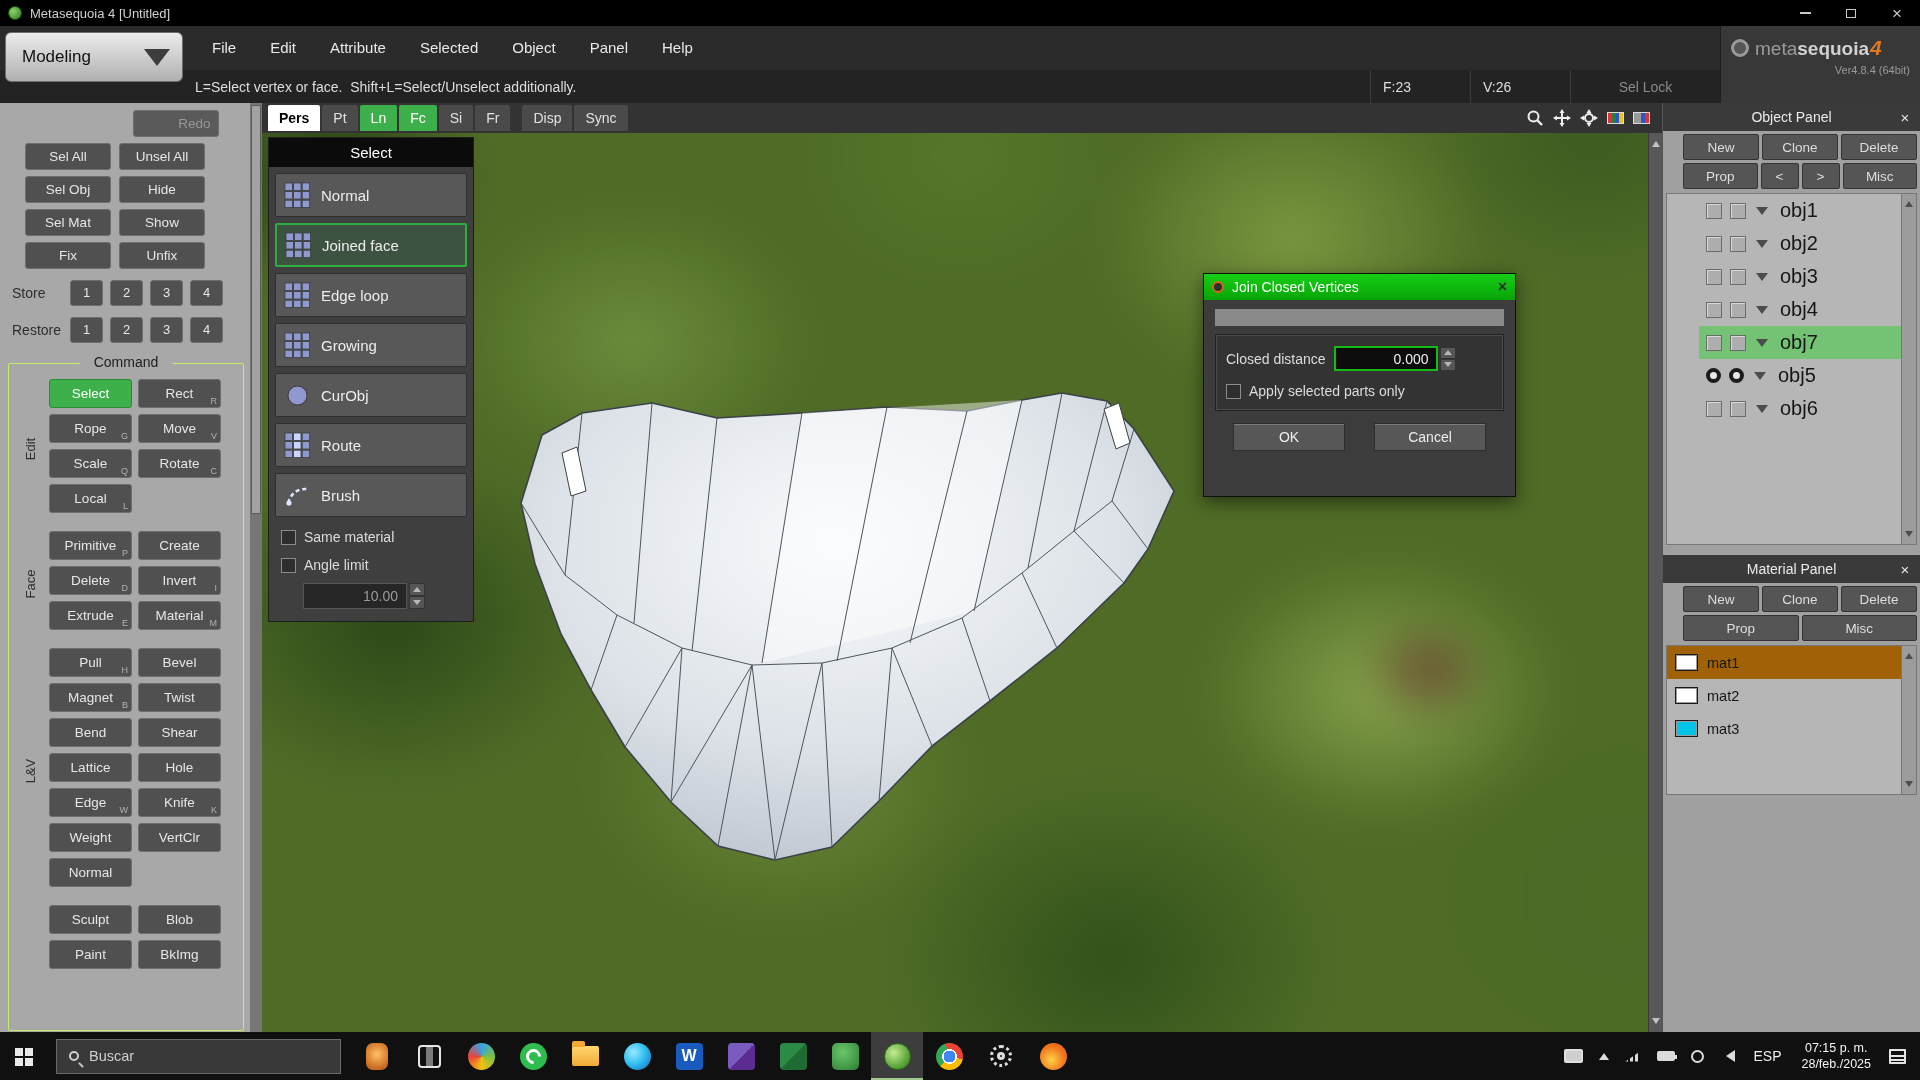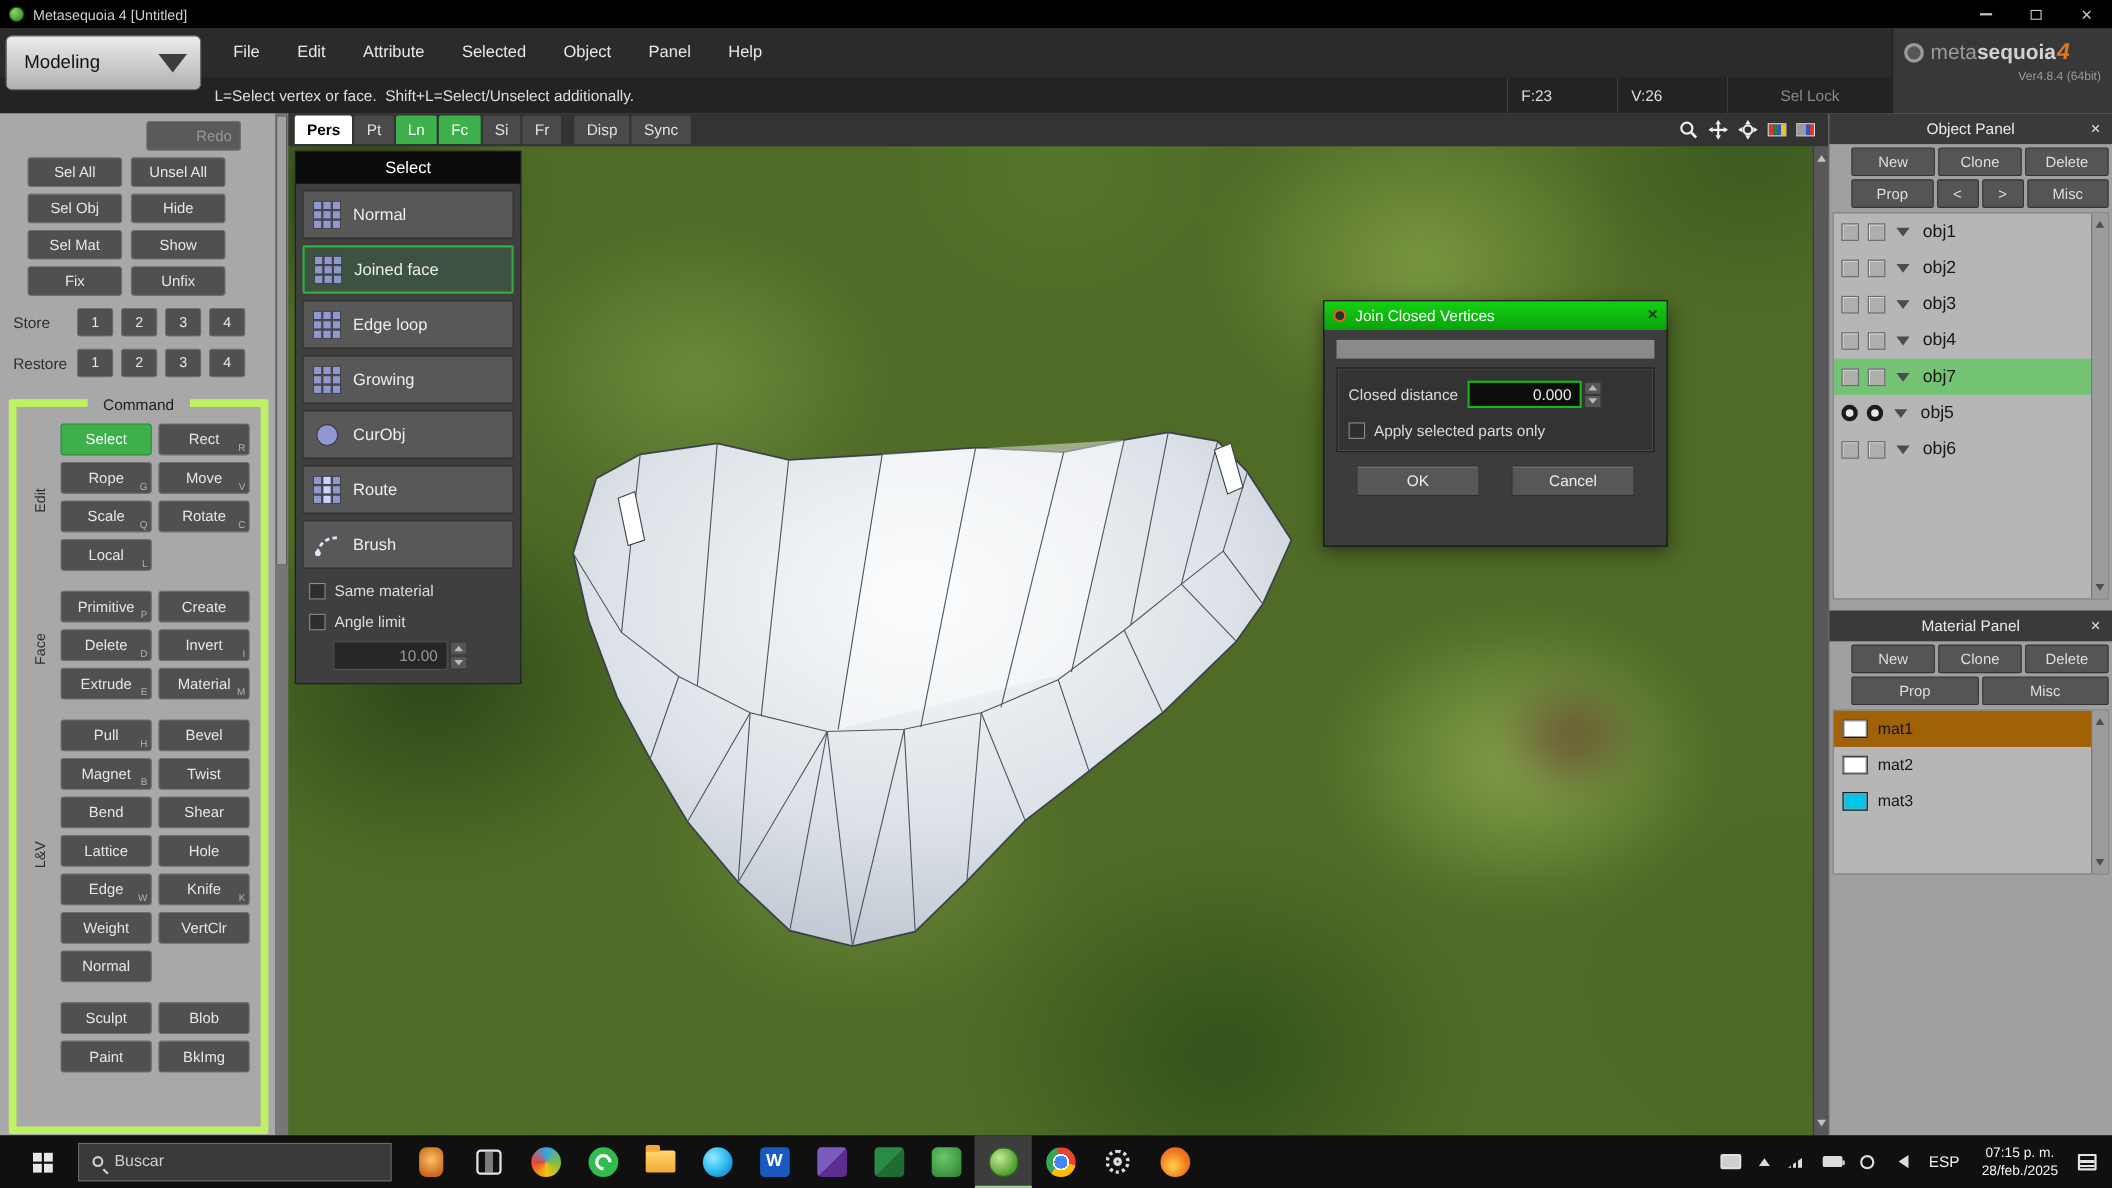--- a/index.html
+++ b/index.html
@@ -53,21 +53,21 @@
     color:#e6e6e6;font-size:13.5px;display:flex;align-items:center;justify-content:center;cursor:default;}
   .tb-btn.disabled{color:#979797;background:#5a5a5a;padding-left:37px;}
   .redo-row .tb-btn{margin-left:133px;}
   .btn-row{display:flex;gap:8px;margin:6px 0 0 25px;}
   .slot-row{display:flex;align-items:center;margin:10px 0 0 12px;height:27px;}
   .slot-row:first-of-type{margin-top:12px;}
   .slot-label{width:58px;color:#2e2e2e;font-size:14px;}
   .slots{display:flex;gap:7px;}
   .slot-btn{width:33px;height:26px;background:#505050;border:1px solid #6e6e6e;border-radius:3px;
     color:#e6e6e6;font-size:13px;display:flex;align-items:center;justify-content:center;}
-  .command-box{position:relative;margin:20px 6px 0 8px;border:7px solid #bef264;border-radius:2px;
+  .command-box{position:relative;margin:20px 6px 0 8px;border:1px solid #bef264;border-radius:2px;
     padding:12px 2px 8px 2px;height:668px;}
   .command-title{position:absolute;top:-10px;left:50%;transform:translateX(-50%);
     background:#a8a8a8;padding:0 14px;font-size:14px;color:#1e1e1e;}
   .cmd-group{position:relative;padding:3px 0;}
   .cmd-group + .cmd-group{margin-top:6px;}
   .cmd-group-label{position:absolute;left:-1px;top:50%;transform:translateY(-50%) rotate(-90deg);
     font-size:13px;color:#2e2e2e;width:40px;text-align:center;}
   .cmd-rows .btn-row{margin:0 0 6px 38px;gap:6px;}
   .cmd-btn{position:relative;width:83px;height:29px;background:#505050;border:1px solid #6e6e6e;
     border-radius:3px;color:#e6e6e6;font-size:13.5px;display:flex;align-items:center;justify-content:center;}
@@ -167,41 +167,41 @@
   .px{position:absolute;right:4px;top:0;width:22px;height:100%;display:flex;align-items:center;
     justify-content:center;color:#e6e6e6;font-size:15px;}
   .px::before{content:"×";}
   .panel-btns,.panel-btns2{display:flex;gap:3px;padding:3px 3px 0 20px;}
   .pn-btn{flex:1;height:26px;background:#555;border:1px solid #333;border-radius:2px;color:#dedede;
     font-size:13.5px;display:flex;align-items:center;justify-content:center;}
   .panel-btns2 .pn-btn:nth-child(2),.panel-btns2 .pn-btn:nth-child(3){flex:0 0 38px;}
   .material-panel .panel-btns2 .pn-btn{flex:1;}
   .obj-list{position:relative;margin:4px 3px 0 3px;background:#b6b6b6;border:1px solid #777;height:352px;
     padding-right:15px;overflow:hidden;}
-  .obj-row{height:33px;display:flex;align-items:center;gap:8px;padding-left:7px;color:#161616;font-size:16px;}
+  .obj-row{height:33px;display:flex;align-items:center;gap:8px;padding-left:7px;color:#161616;font-size:20px;margin-left:32px;}
   .obj-row.selected{background:#74c274;}
   .obj-chk{width:16px;height:16px;background:#aeaeae;border:1px solid #6b6b6b;
     box-shadow:inset 1px 1px 0 #d9d9d9;}
   .eye-icon{width:15px;height:15px;border-radius:50%;border:4px solid #1c1c1c;background:#e8e8e8;}
   .obj-chevron{width:0;height:0;border-left:6px solid transparent;border-right:6px solid transparent;
     border-top:8px solid #4c4c4c;margin:0 2px;}
   .obj-name{margin-left:2px;}
   .list-scroll{position:absolute;right:0;top:0;bottom:0;width:15px;background:#9c9c9c;border-left:1px solid #777;}
   .ls-up{position:absolute;top:3px;left:3px;border:4px solid transparent;border-bottom:6px solid #4e4e4e;}
   .ls-down{position:absolute;bottom:3px;left:3px;border:4px solid transparent;border-top:6px solid #4e4e4e;}
   .panel-gap{height:10px;}
   .mat-list{position:relative;margin:4px 3px 0 3px;background:#b6b6b6;border:1px solid #777;height:150px;
     padding-right:15px;overflow:hidden;}
   .mat-row{height:33px;display:flex;align-items:center;gap:9px;padding-left:8px;color:#161616;font-size:14.5px;}
   .mat-row.selected{background:#a16207;}
   .swatch{width:23px;height:17px;border:1px solid #1a1a1a;box-shadow:inset 0 0 0 1px #9a9a9a;}
 
   
   .taskbar{position:absolute;left:0;right:0;bottom:0;height:48px;background:#101010;display:flex;
-    align-items:center;z-index:50;padding-left:15px;}
+    align-items:center;z-index:50;}
   .start{width:56px;height:100%;display:flex;align-items:center;justify-content:center;}
   .win-logo{width:8px;height:8px;background:#e8e8e8;box-shadow:10px 0 #e8e8e8,0 10px #e8e8e8,10px 10px #e8e8e8;
     margin:-9px 9px 0 -9px;}
   .search{width:285px;height:35px;background:#393939;border:1px solid #6a6a6a;display:flex;
     align-items:center;gap:10px;color:#cfcfcf;font-size:14.5px;padding-left:12px;}
   .mag{width:10px;height:10px;border:2px solid #cfcfcf;border-radius:50%;position:relative;}
   .mag::after{content:"";position:absolute;width:2px;height:6px;background:#cfcfcf;
     left:9px;top:9px;transform:rotate(-45deg);}
   .apps{display:flex;height:100%;margin-left:10px;}
   .app{width:52px;height:100%;display:flex;align-items:center;justify-content:center;}

